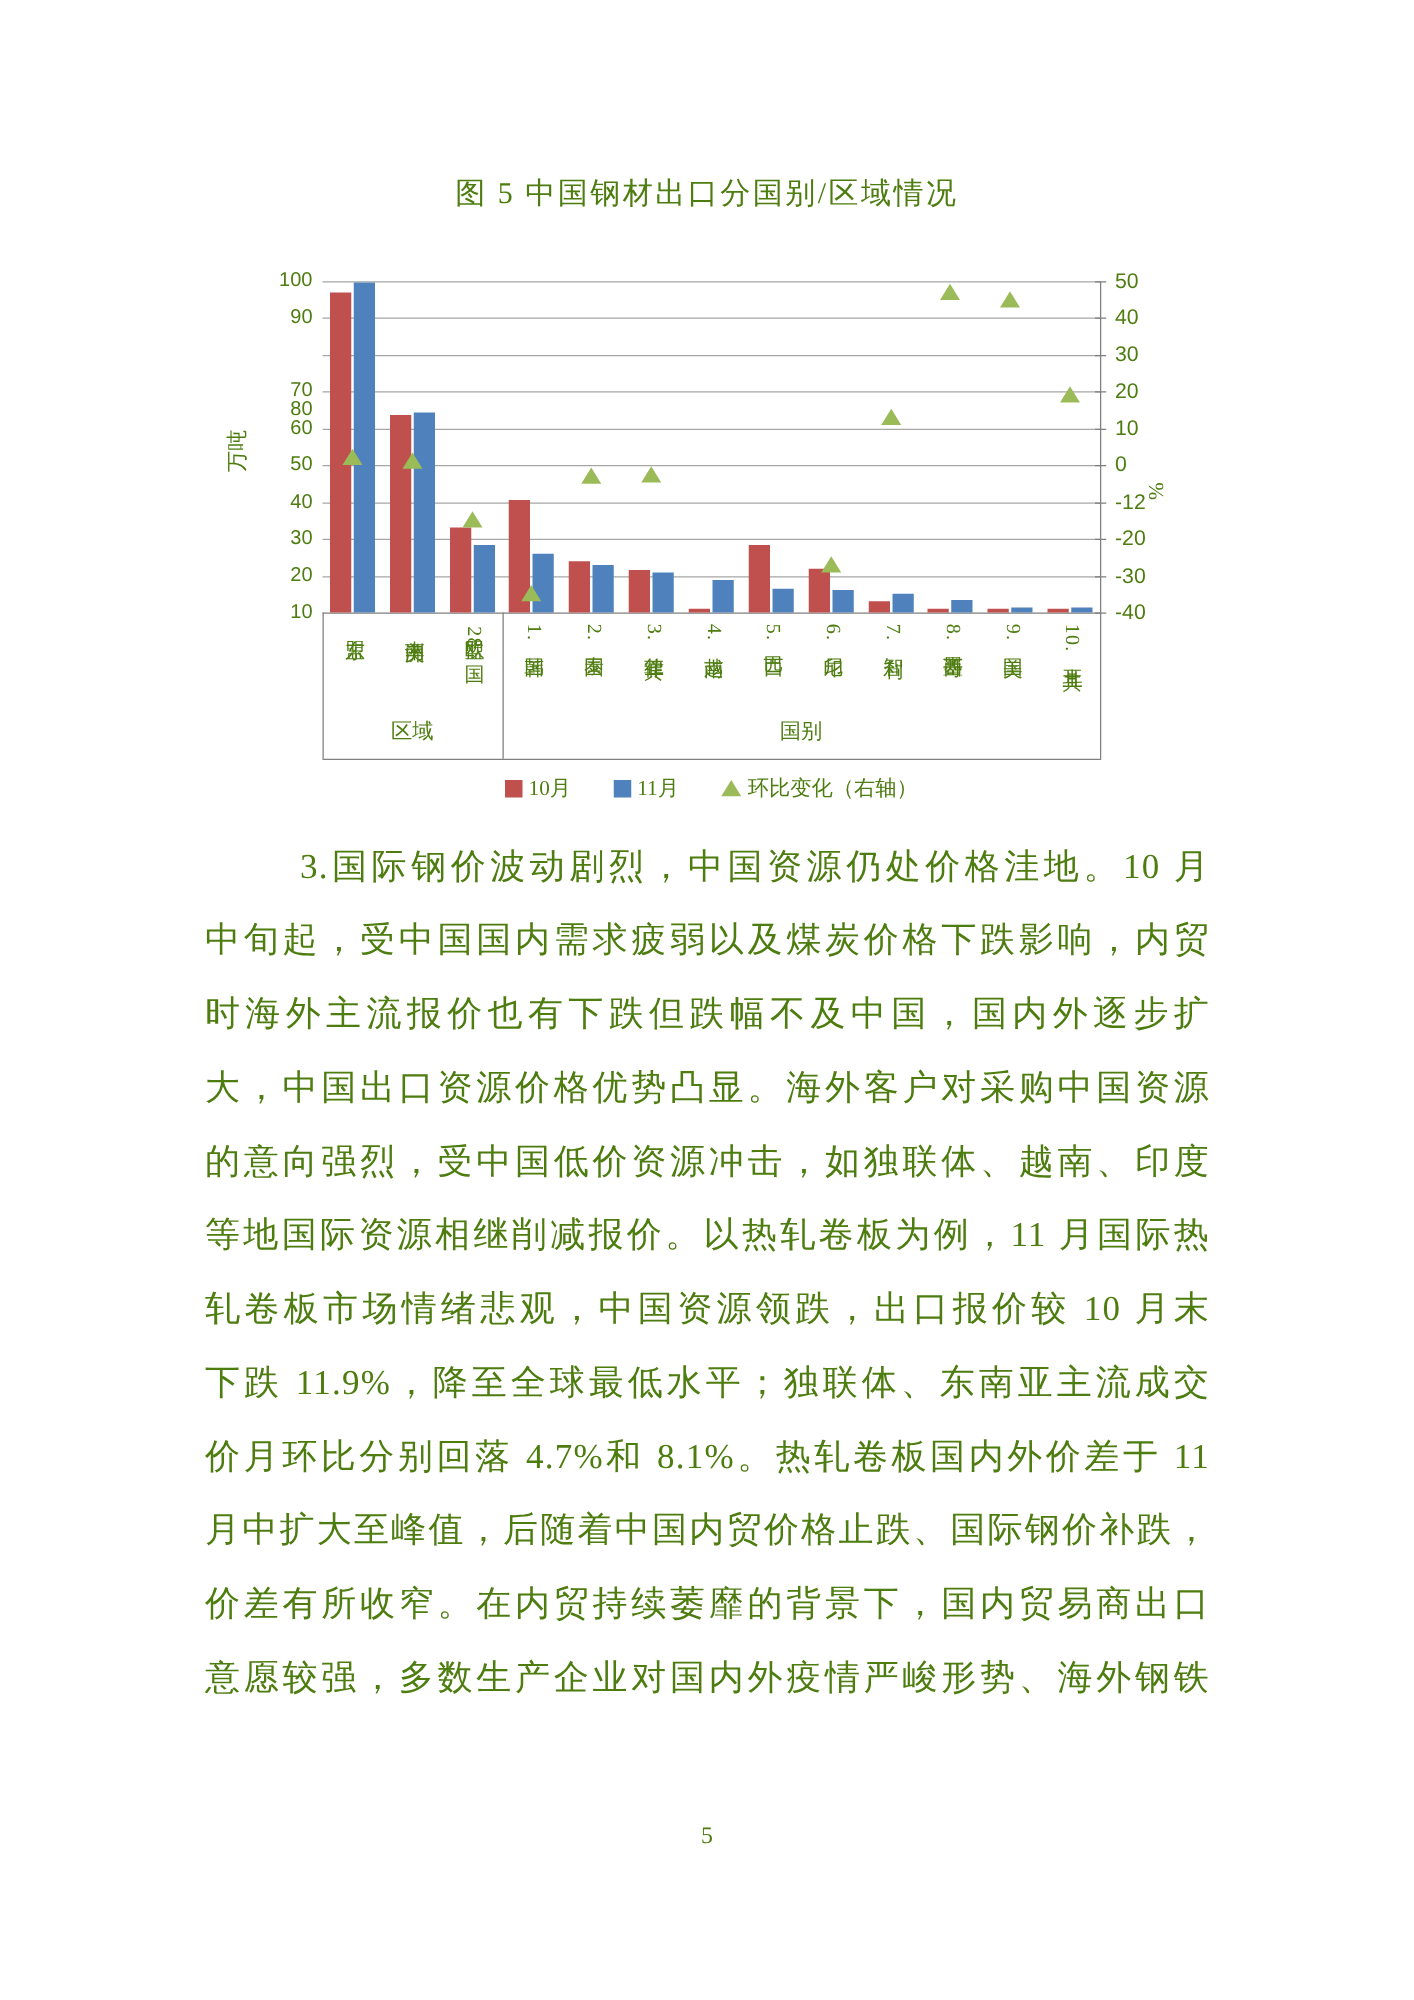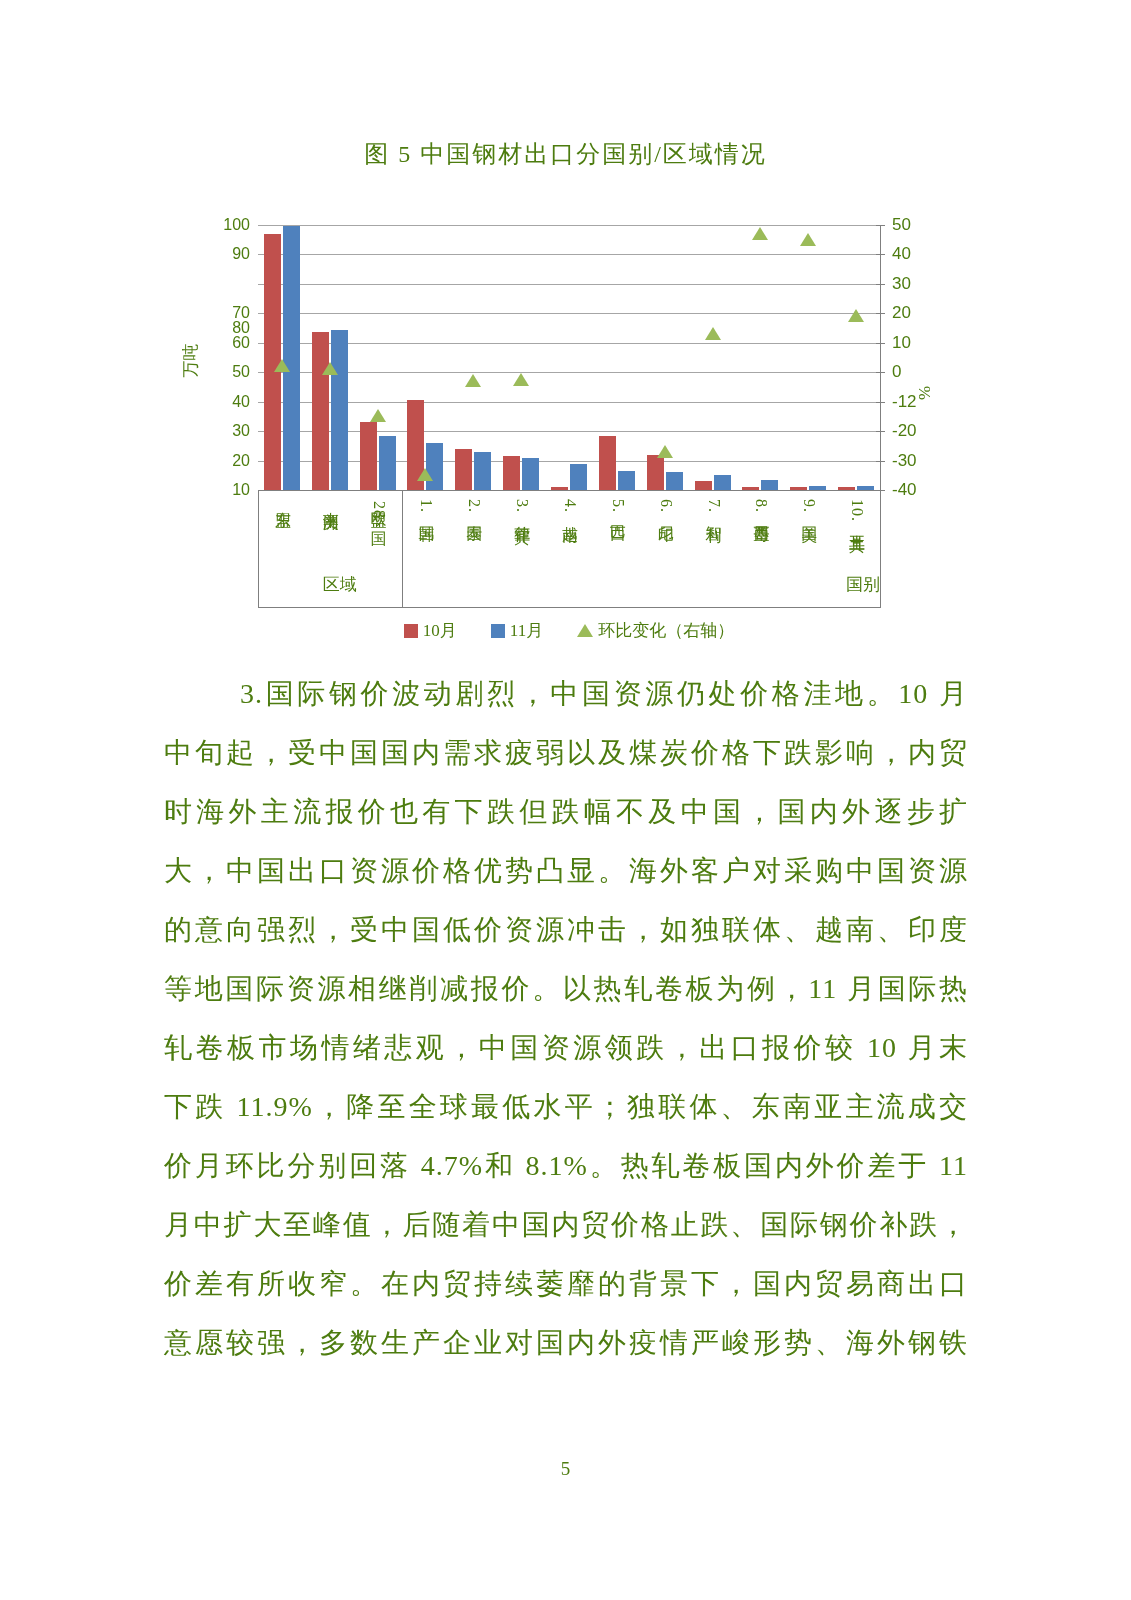--- a/index.html
+++ b/index.html
@@ -141,23 +141,23 @@
       <div class="bar" style="left: 809.231px; top: 485.583px; width: 17px; height: 4.41667px; background: rgb(79, 129, 189);"></div>
       <div class="tri" style="left: 800.231px; top: 232.722px; border-bottom: 13px solid rgb(155, 187, 89);"></div>
       <div class="cat-label" style="left: 797.231px; top: 499px; height: 101px;">9.美国</div>
       <div class="bar" style="left: 838.077px; top: 487px; width: 17px; height: 3px; background: rgb(192, 80, 77);"></div>
       <div class="bar" style="left: 857.077px; top: 485.583px; width: 17px; height: 4.41667px; background: rgb(79, 129, 189);"></div>
       <div class="tri" style="left: 848.077px; top: 309.278px; border-bottom: 13px solid rgb(155, 187, 89);"></div>
       <div class="cat-label" style="left: 845.077px; top: 499px; height: 101px;">10.土耳其</div>
       <div class="axisline" style="left: 258px; top: 607px; width: 623px; height: 1px;"></div>
       <div class="axisline" style="left: 258px; top: 490px; width: 1px; height: 117px;"></div>
       <div class="axisline" style="left: 880px; top: 490px; width: 1px; height: 117px;"></div>
-      <div class="group-label" style="left: 268px; top: 573px; width: 143.538px;">区域</div>
+      <div class="group-label" style="left: 258px; top: 573px; width: 143.538px;">区域</div>
       <div class="axisline" style="left: 401.538px; top: 490px; width: 1px; height: 117px;"></div>
-      <div class="group-label" style="left: 401.538px; top: 573px; width: 478.462px; text-align: right;">国别</div>
+      <div class="group-label" style="left: 401.538px; top: 573px; width: 478.462px;">国别</div>
       <div class="axis-title" style="left: 173px; top: 348.5px;">万吨</div>
       <div class="axis-title" style="left: 918px; top: 382.5px;">%</div>
       <div class="legend" style="left: 258px; top: 619px; width: 622px;">
         <div class="legend-item">
           <span class="legend-swatch" style="background: rgb(192, 80, 77);"></span>
           <span>10月</span>
         </div>
         <div class="legend-item">
           <span class="legend-swatch" style="background: rgb(79, 129, 189);"></span>
           <span>11月</span>

